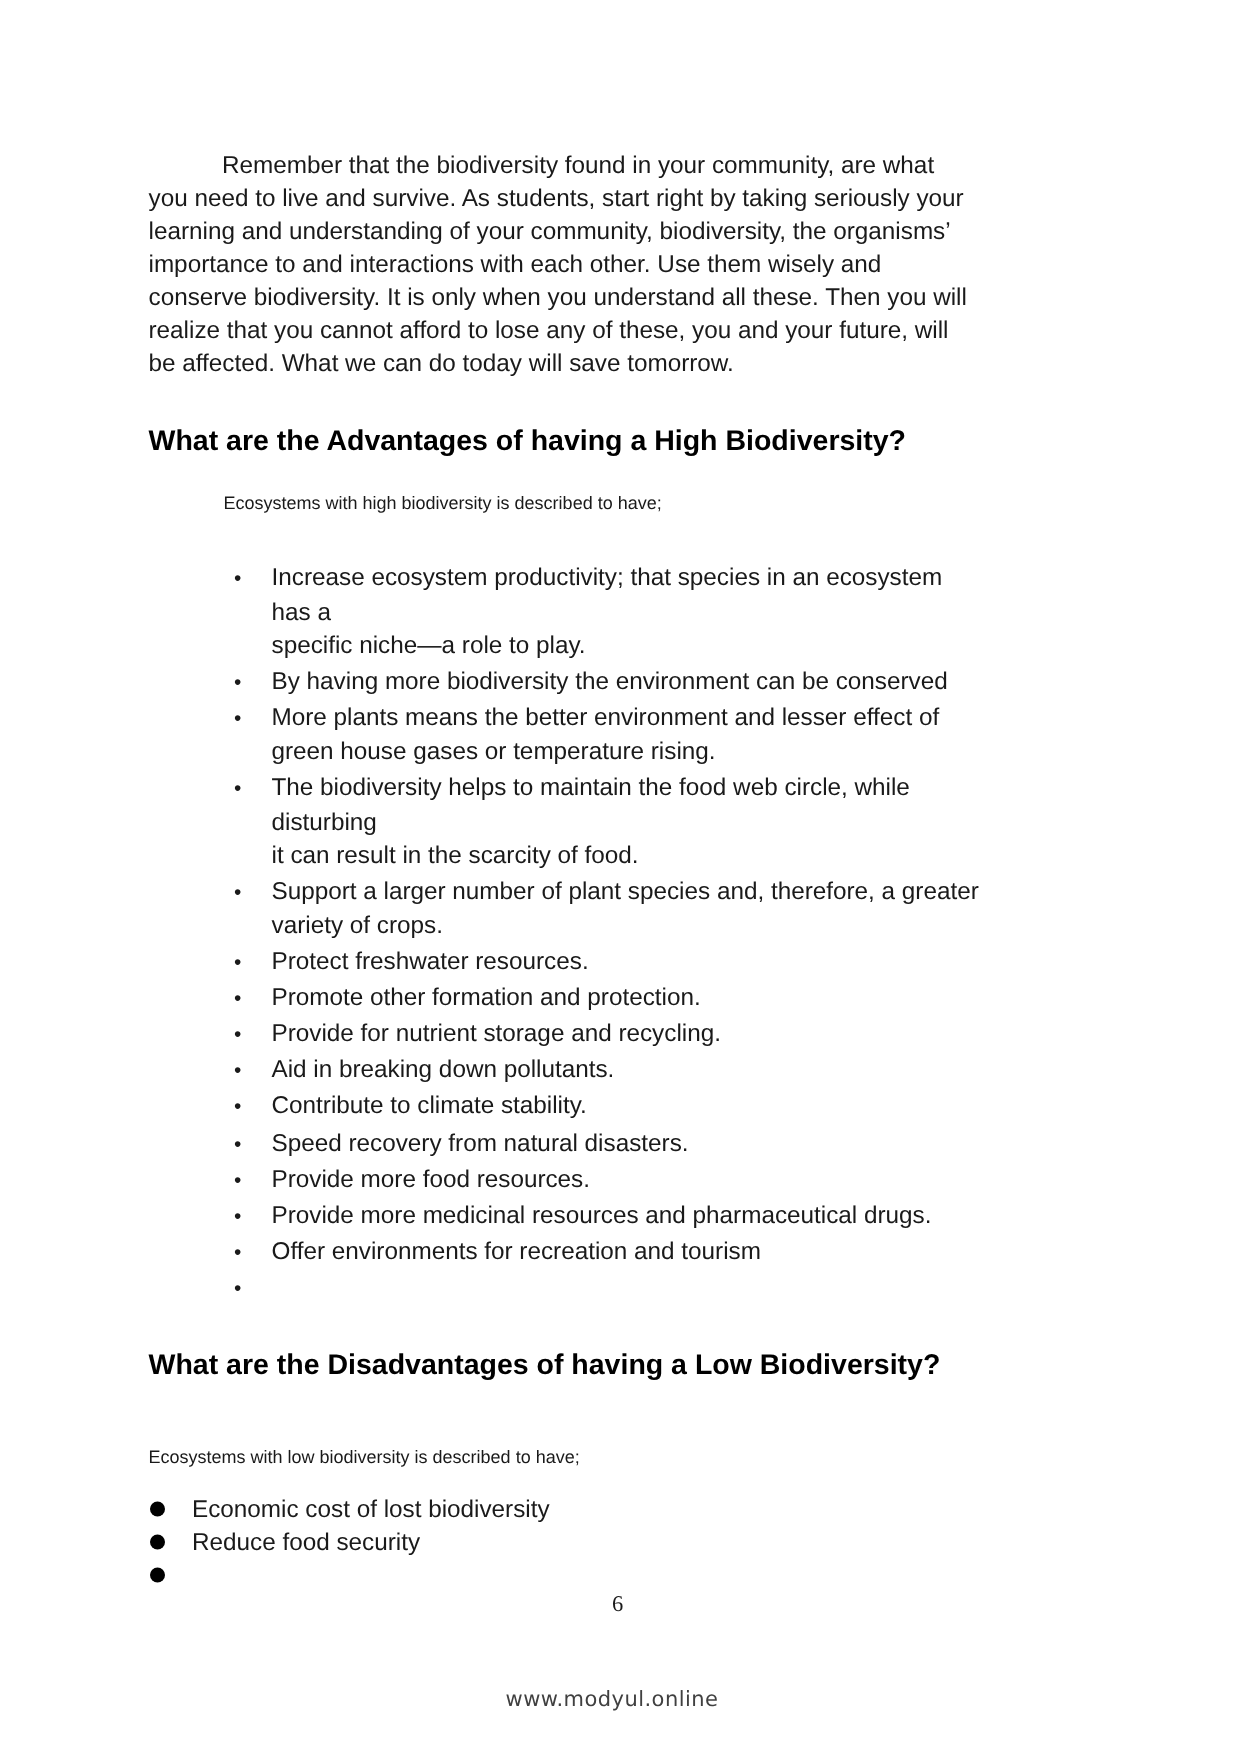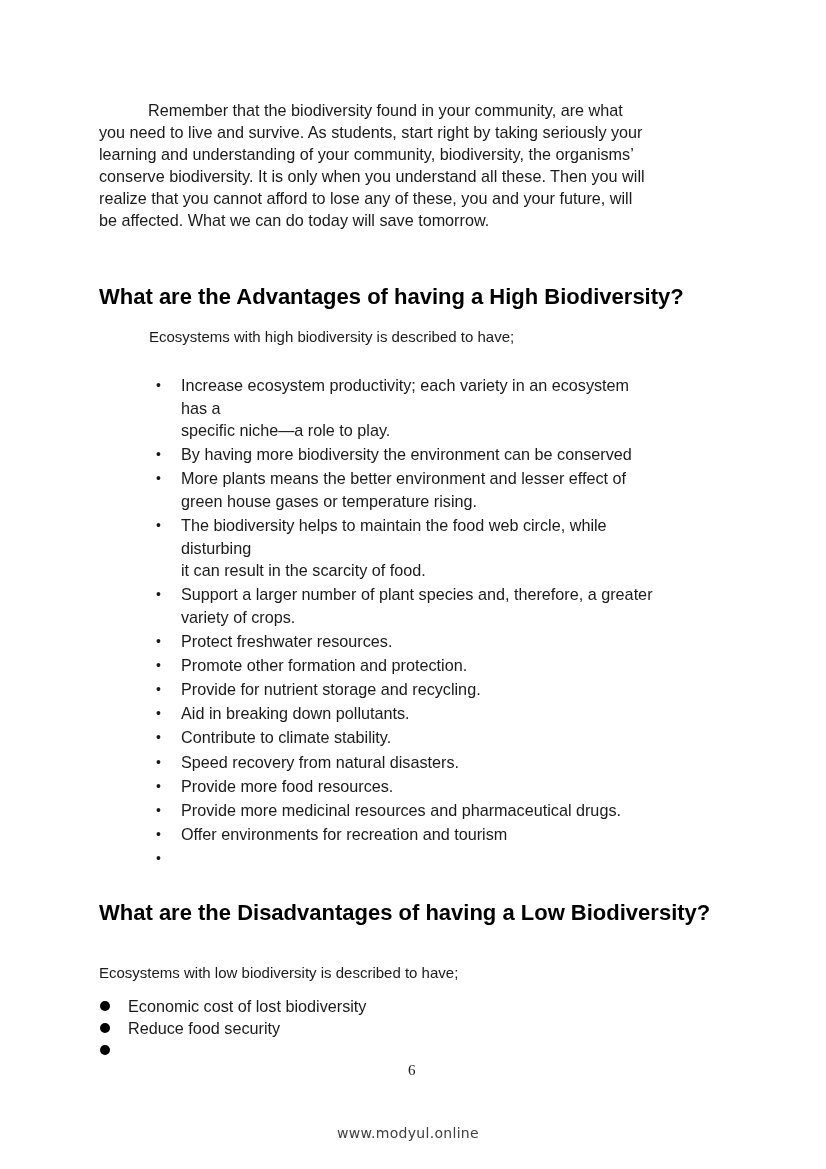--- a/index.html
+++ b/index.html
@@ -3,24 +3,24 @@
 <meta charset="utf-8">
 <style>
   html, body { margin: 0; padding: 0; background: #ffffff; }
   body { width: 826px; height: 1169px; position: relative; overflow: hidden;
          font-family: "Liberation Sans", "DejaVu Sans", sans-serif; color: #1a1a1a; }
   .page { position: absolute; left: 0; top: 0; width: 826px; height: 869px; }
   .intro { position: absolute; left: 99px; top: 99px; width: 630px;
            font-size: 16.2px; line-height: 22px; }
   .intro .line { white-space: nowrap; display: block; }
   .intro .line.first { text-indent: 49px; }
-  h2 { position: absolute; margin: 0; font-size: 22px; font-weight: bold; color: #000; white-space: nowrap; }
+  h2 { position: absolute; margin: 0; font-size: 19px; font-weight: bold; color: #000; white-space: nowrap; }
   #h-adv { left: 99px; top: 284px; }
   #h-dis { left: 99px; top: 900px; }
-  .lead { position: absolute; font-size: 15px; white-space: nowrap; }
+  .lead { position: absolute; font-size: 12px; white-space: nowrap; }
   #lead-adv { left: 149px; top: 328px; }
   #lead-dis { left: 99px; top: 964px; }
   ul.adv { position: absolute; left: 150px; top: 374px; margin: 0; padding: 0; list-style: none; width: 580px; }
   ul.adv li { position: relative; padding-left: 31px; font-size: 16.2px; line-height: 22.6px; margin-bottom: 1.5px; }
   ul.adv li .bullet { position: absolute; left: 6px; top: 0; font-size: 14px; }
   ul.adv li .txt span { display: block; white-space: nowrap; }
   ul.dis { position: absolute; left: 99px; top: 995px; margin: 0; padding: 0; list-style: none; }
   ul.dis li { position: relative; padding-left: 29px; font-size: 16.2px; line-height: 22px; white-space: nowrap; }
   ul.dis li .dot { position: absolute; left: 1px; top: 6px; width: 10px; height: 10px; border-radius: 50%; background: #000; }
   .pagenum { position: absolute; left: 408px; top: 1062px; font-family: "Liberation Serif", serif; font-size: 15px; }
@@ -28,32 +28,33 @@
 </style>
 </head>
 <body>
 
 <div class="page">
 
   <div class="intro">
     <span class="line first">Remember that the biodiversity found in your community, are what</span>
     <span class="line">you need to live and survive. As students, start right by taking seriously your</span>
     <span class="line">learning and understanding of your community, biodiversity, the organisms’</span>
+    <span class="line">importance to and interactions with each other. Use them wisely and</span>
     <span class="line">conserve biodiversity. It is only when you understand all these. Then you will</span>
     <span class="line">realize that you cannot afford to lose any of these, you and your future, will</span>
     <span class="line">be affected. What we can do today will save tomorrow.</span>
   </div>
 
   <h2 id="h-adv">What are the Advantages of having a High Biodiversity?</h2>
   <div class="lead" id="lead-adv">Ecosystems with high biodiversity is described to have;</div>
 
   <ul class="adv">
     <li>
       <span class="bullet">•</span>
-      <span class="txt"><span>Increase ecosystem productivity; each variety in an ecosystem</span><span>has a</span><span>specific niche—a role to play.</span></span>
+      <span class="txt"><span>Increase ecosystem productivity; that species in an ecosystem</span><span>has a</span><span>specific niche—a role to play.</span></span>
     </li>
     <li>
       <span class="bullet">•</span>
       <span class="txt"><span>By having more biodiversity the environment can be conserved</span></span>
     </li>
     <li>
       <span class="bullet">•</span>
       <span class="txt"><span>More plants means the better environment and lesser effect of</span><span>green house gases or temperature rising.</span></span>
     </li>
     <li>

